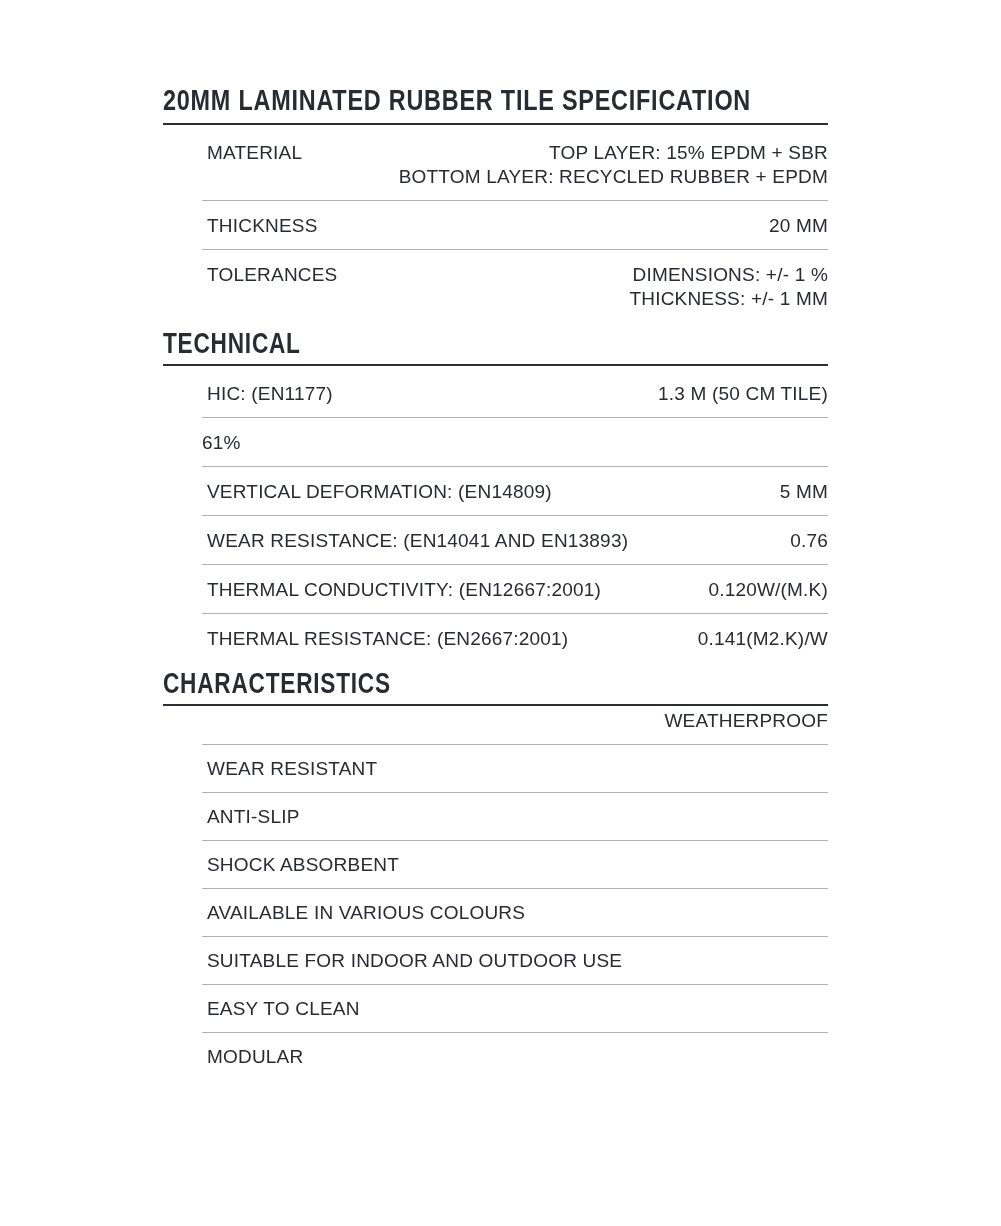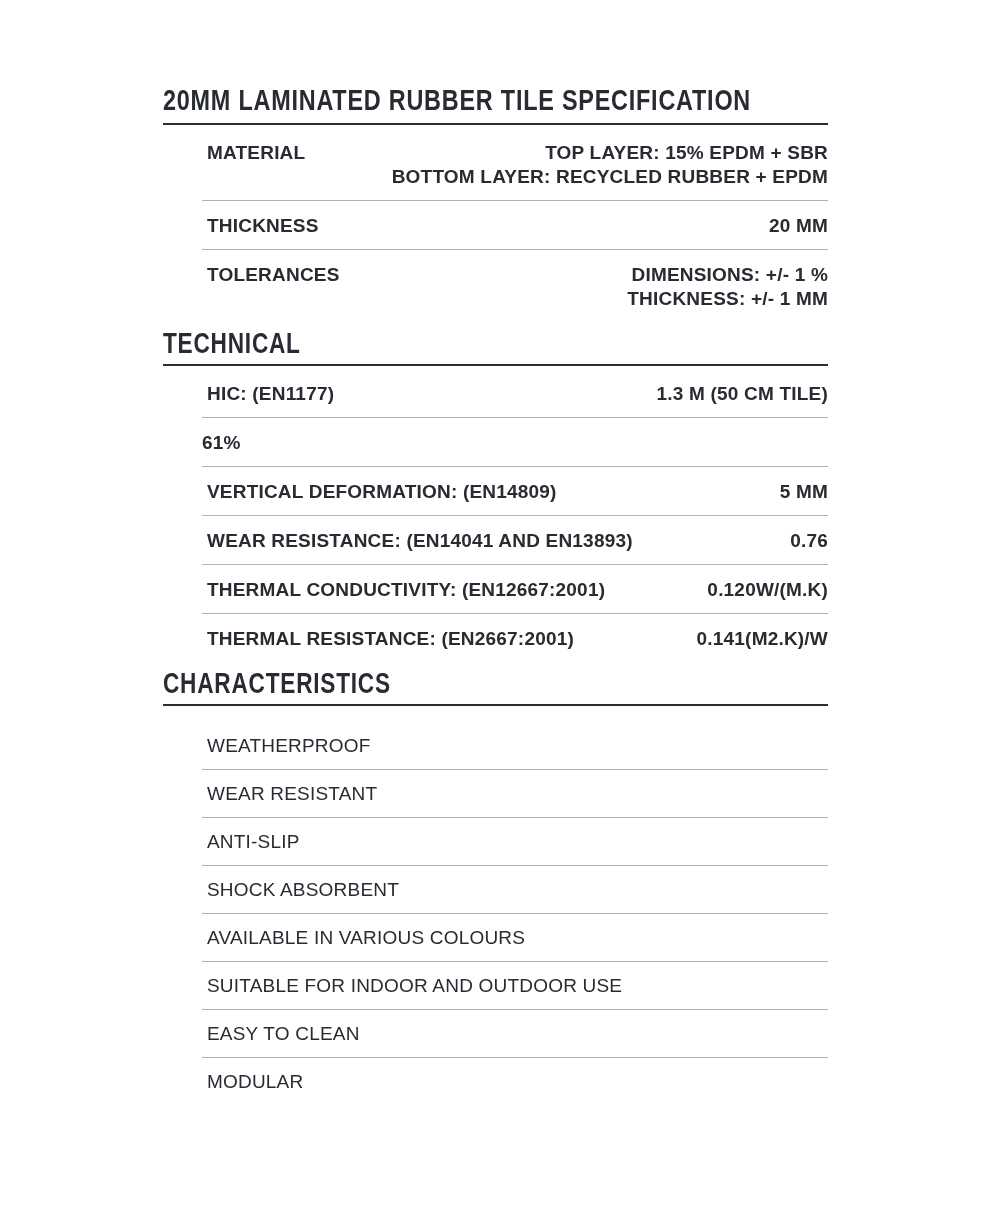--- a/index.html
+++ b/index.html
@@ -58,46 +58,45 @@
   .row {
     display: flex;
     justify-content: space-between;
     align-items: flex-start;
     border-bottom: 1px solid #b1b1b1;
     padding: 13px 0 11px 0;
   }
   .row.first { padding-top: 16px; }
   .row.last { border-bottom: none; padding-bottom: 0; }
   .row .label {
-    font-weight: bold;
+    font-weight: normal;
     font-size: 19px;
     letter-spacing: 0.2px;
     line-height: 24px;
     padding-left: 5px;
     white-space: nowrap;
     text-align: right;
   }
   .row .value {
     font-size: 19px;
     letter-spacing: 0.2px;
     line-height: 24px;
     text-align: right;
     white-space: nowrap;
-    font-weight: bold;
   }
   
   .char-row {
     border-bottom: 1px solid #b1b1b1;
     padding: 12px 0 11px 5px;
     font-size: 19px;
     letter-spacing: 0.2px;
     line-height: 24px;
     white-space: nowrap;
   }
-  .char-row.first { padding-top: 28px; }
+  .char-row.first { padding-top: 3px; text-align: right; }
   .char-row.last { border-bottom: none; }
 </style>
 </head>
 <body>
 
 <div class="page">
   <div class="content">
 
     <h1 class="doc-title">
       <span class="stretch">20MM LAMINATED RUBBER TILE SPECIFICATION</span>

